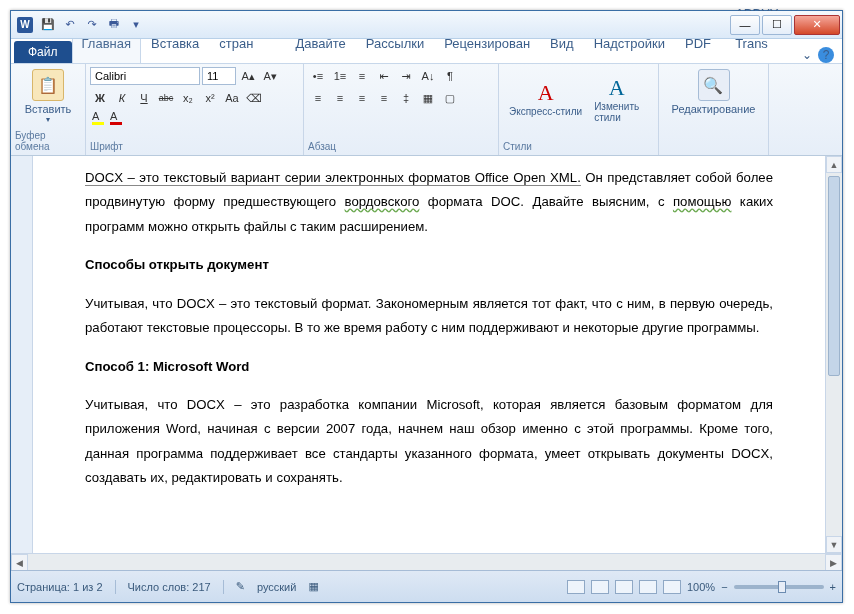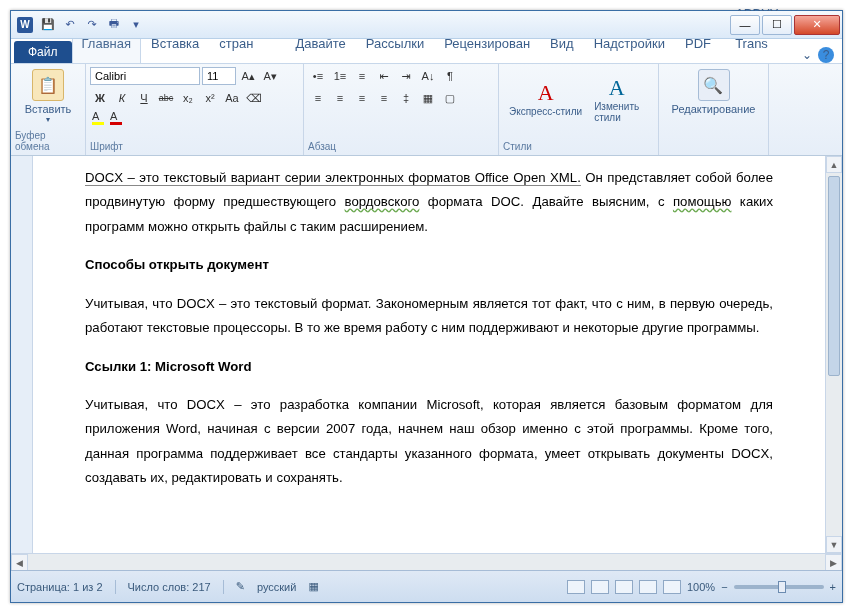--- a/index.html
+++ b/index.html
@@ -178,21 +178,21 @@
   </div>
 
   <div class="doc-area">
     <div class="ruler-v"></div>
     <div class="page-wrap">
       <p>
         <span class="u2">DOCX – это текстовый вариант серии электронных форматов Office Open XML.</span><span> Он представляет собой более продвинутую форму предшествующего </span><span class="u">вордовского</span><span> формата DOC. Давайте выясним, с </span><span class="u">помощью</span><span> каких программ можно открыть файлы с таким расширением.</span>
       </p>
       <p class="bold">Способы открыть документ</p>
       <p>Учитывая, что DOCX – это текстовый формат. Закономерным является тот факт, что с ним, в первую очередь, работают текстовые процессоры. В то же время работу с ним поддерживают и некоторые другие программы.</p>
-      <p class="bold">Ссылки 1: Microsoft Word</p>
+      <p class="bold">Способ 1: Microsoft Word</p>
       <p>Учитывая, что DOCX – это разработка компании Microsoft, которая является базовым форматом для приложения Word, начиная с версии 2007 года, начнем наш обзор именно с этой программы. Кроме того, данная программа поддерживает все стандарты указанного формата, умеет открывать документы DOCX, создавать их, редактировать и сохранять.</p>
     </div>
     <div class="scroll-v">
       <div class="scroll-up">▲</div>
       <div class="scroll-thumb"></div>
       <div class="scroll-down" style="position:absolute;bottom:0;width:100%">▼</div>
     </div>
   </div>
 
   <div class="scroll-h">

